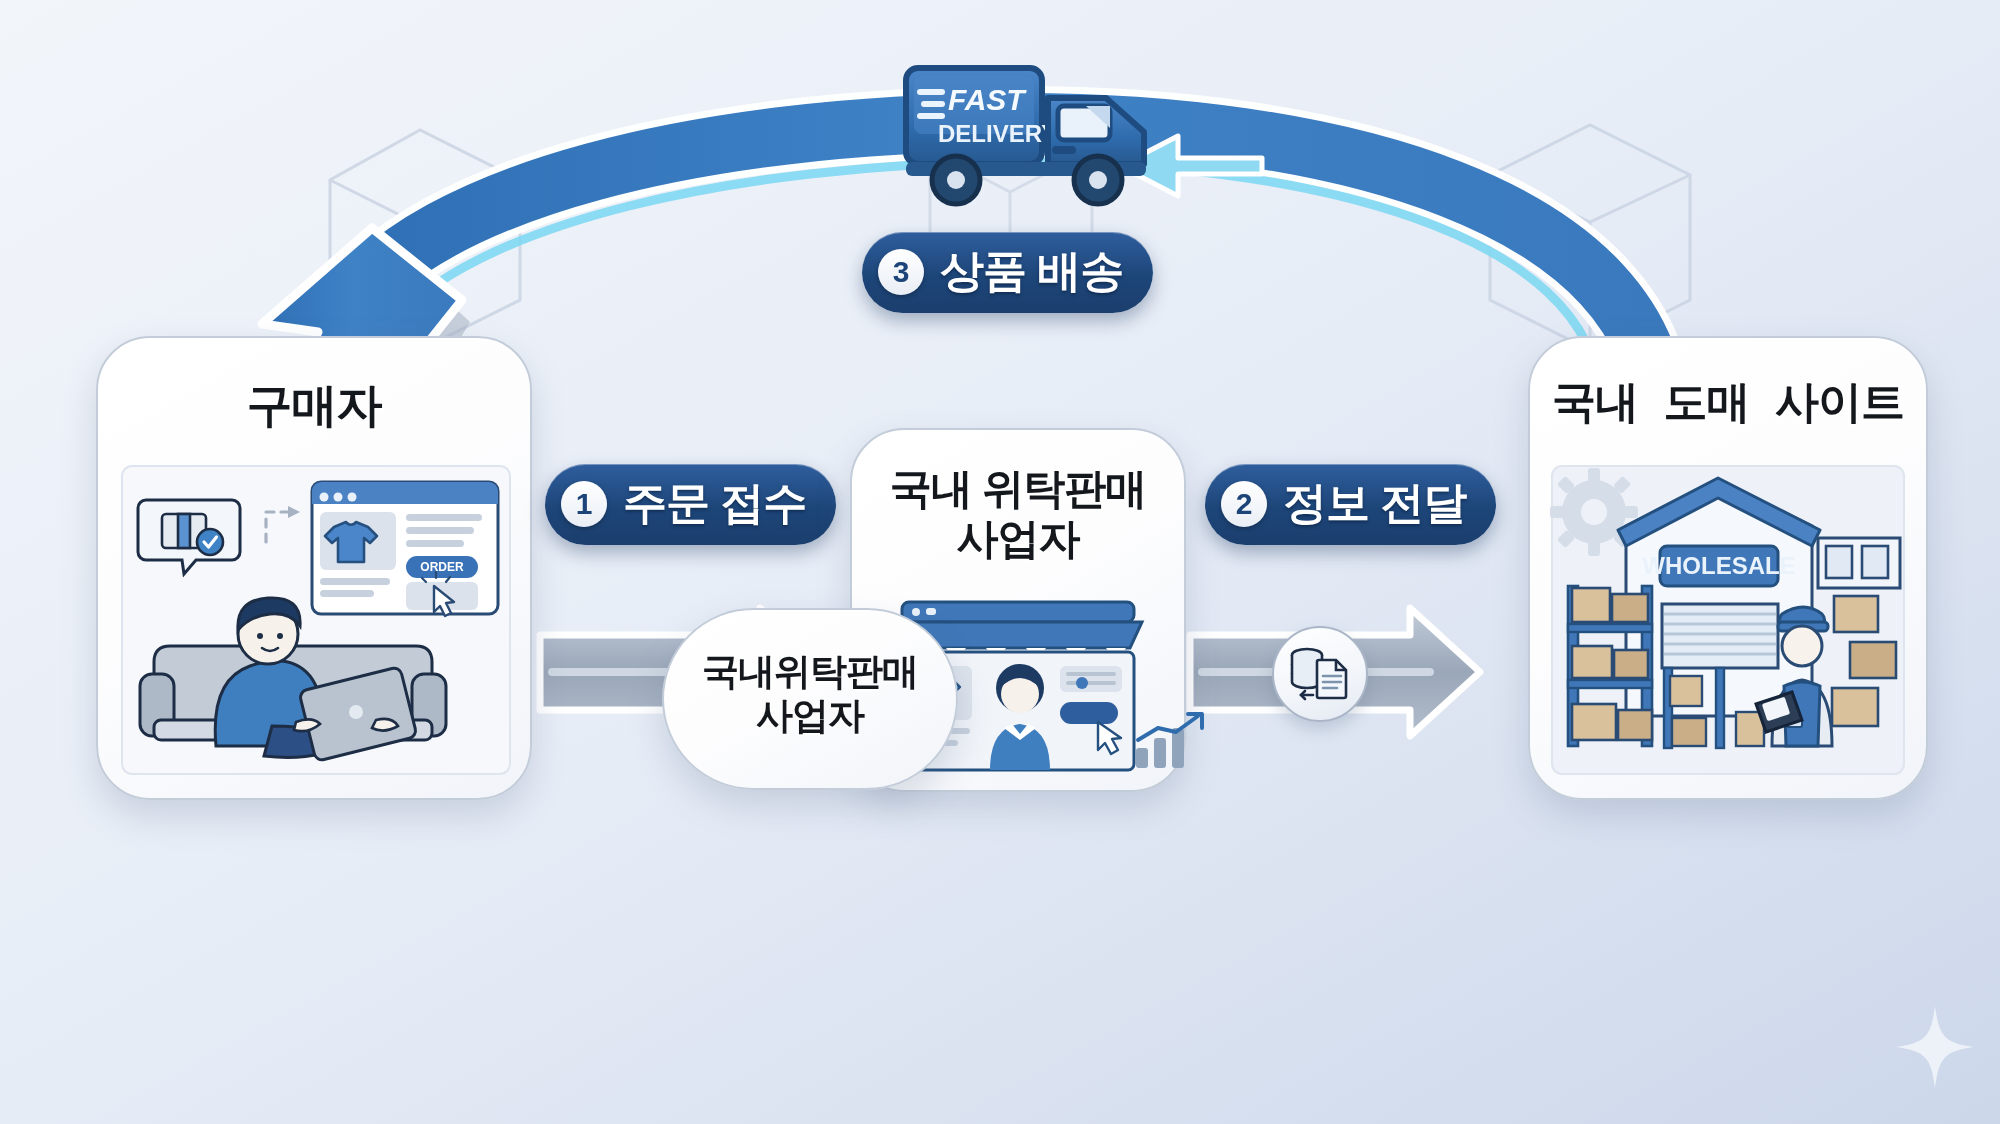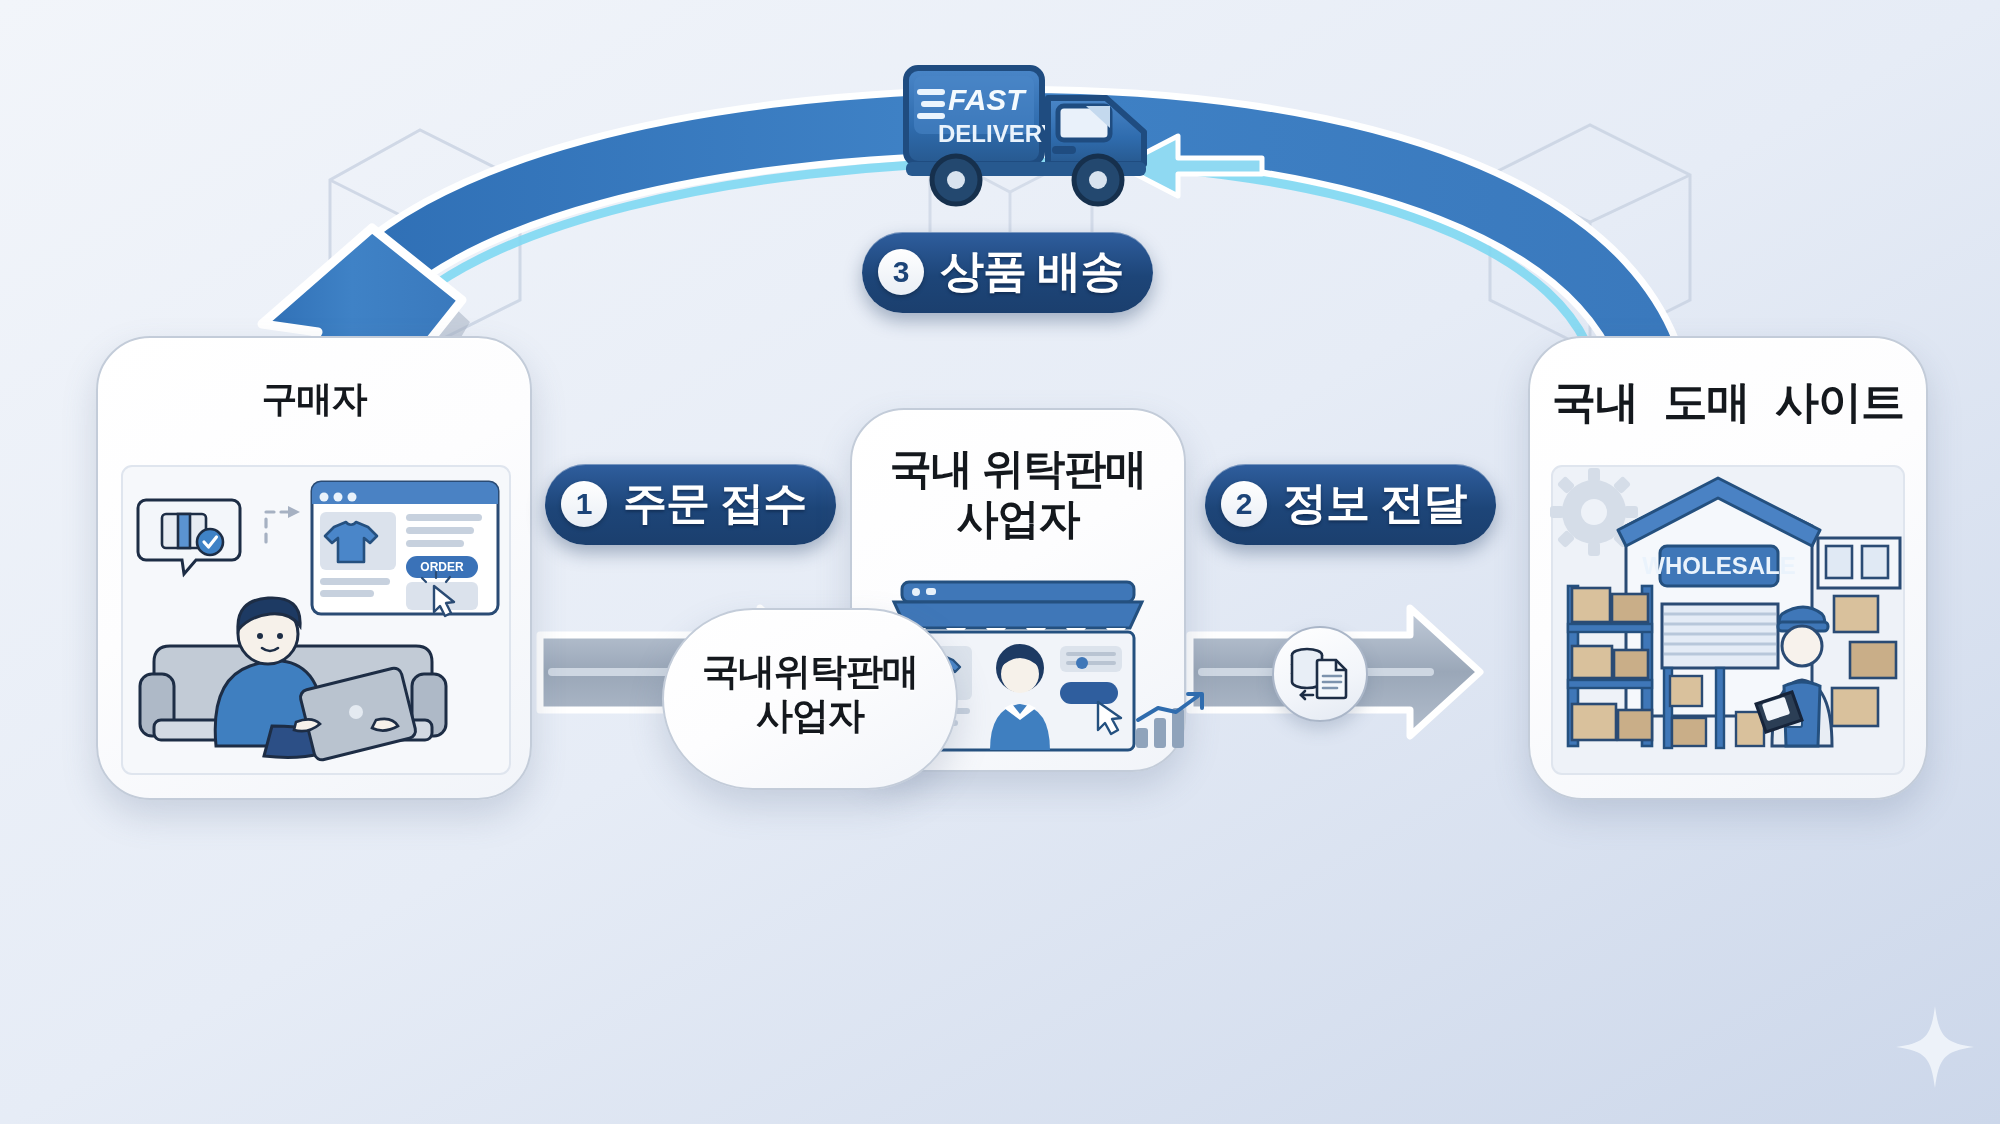--- a/index.html
+++ b/index.html
@@ -218,21 +218,21 @@
         </g>
       </g>
       <g stroke="#1d2d45" stroke-width="2.6" fill="none" stroke-linecap="round">
         <line x1="12" y1="49" x2="24" y2="49"></line>
         <path d="M16 45 L12 49 L16 53"></path>
       </g>
     </svg>
   </div>
 
   <div class="card" style="left:96px;top:336px;width:432px;height:460px;">
-    <div class="card-title" style="top:40px;font-size:36px;">구매자</div>
+    <div class="card-title" style="top:40px;font-size:46px;">구매자</div>
 
     <svg class="illu" style="left:22px;top:126px;width:392px;height:312px;" viewBox="0 0 392 312">
       <rect x="2" y="2" width="388" height="308" rx="10" fill="#f6f8fb" stroke="#dfe5ee" stroke-width="2"></rect>
 
       <g>
         <rect x="192" y="18" width="186" height="132" rx="9" fill="#ffffff" stroke="#2a4b74" stroke-width="3"></rect>
         <path d="M192 27 a9 9 0 0 1 9 -9 h168 a9 9 0 0 1 9 9 v13 H192 z" fill="#4a82c4"></path>
         <circle cx="204" cy="33" r="4.5" fill="#e9f2fb"></circle>
           <circle cx="218" cy="33" r="4.5" fill="#e9f2fb"></circle>
           <circle cx="232" cy="33" r="4.5" fill="#e9f2fb"></circle>
@@ -303,21 +303,21 @@
         <path d="M256 256 q16 -4 22 6 q-14 8 -26 2 z" fill="#f6f1ea" stroke="#1d2d45" stroke-width="2.6"></path>
       </g>
     </svg>
   </div>
 
   <div class="pill" style="left:545px;top:464px;">
     <div class="num">1</div>
     <div class="txt">주문 접수</div>
   </div>
 
-  <div class="card" style="left:850px;top:408px;width:332px;height:360px;">
+  <div class="card" style="left:850px;top:428px;width:332px;height:360px;">
     <div class="card-title" style="top:34px;font-size:42px;">
       <div>국내 위탁판매</div>
       <div>사업자</div>
     </div>
 
     <svg class="illu" style="left:34px;top:166px;width:264px;height:178px;" viewBox="0 0 264 178">
       <g>
         <rect x="16" y="6" width="232" height="20" rx="7" fill="#3f77b8" stroke="#24507f" stroke-width="3"></rect>
         <circle cx="30" cy="16" r="4" fill="#e8f1fa"></circle>
           <rect x="40" y="12" width="10" height="7" rx="3" fill="#e8f1fa"></rect>

